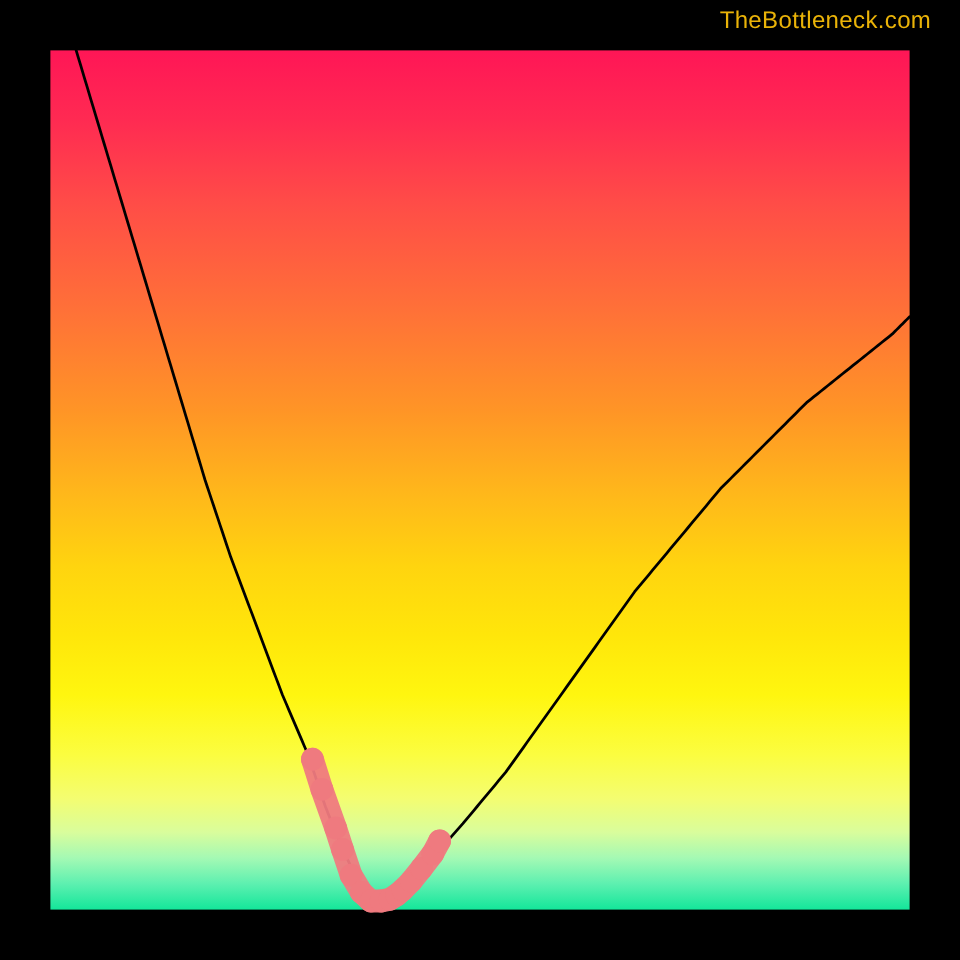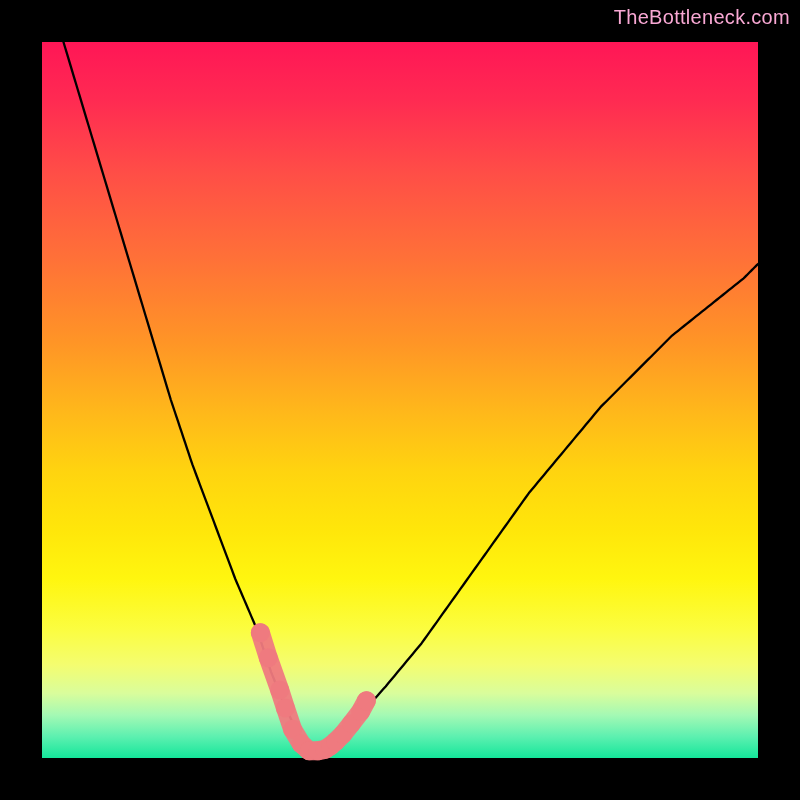--- a/index.html
+++ b/index.html
@@ -43,22 +43,22 @@
     );
   }
   .overlay {
     position: absolute;
     left: 0;
     top: 0;
   }
   .watermark {
     position: absolute;
     top: 6px;
-    right: 10px;
-    color: #f9a8d4;
+    right: 24px;
+    color: #eab308;
     font-size: 20px;
     font-weight: 500;
     letter-spacing: 0.3px;
     user-select: none;
   }
 </style>
 </head>
 <body>
 
 <div class="frame">

